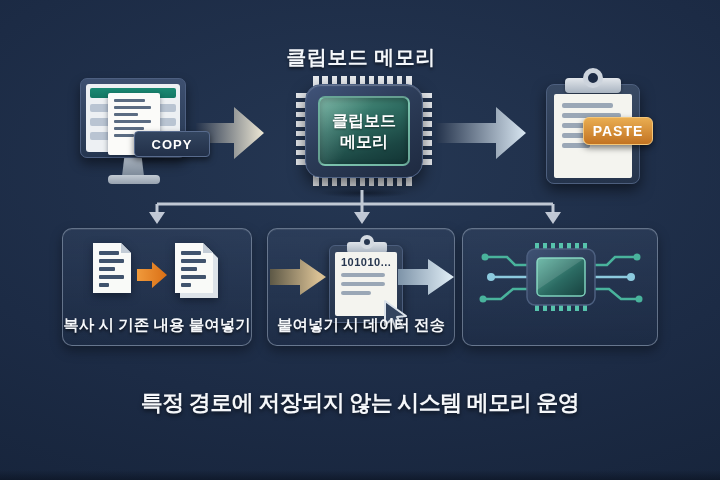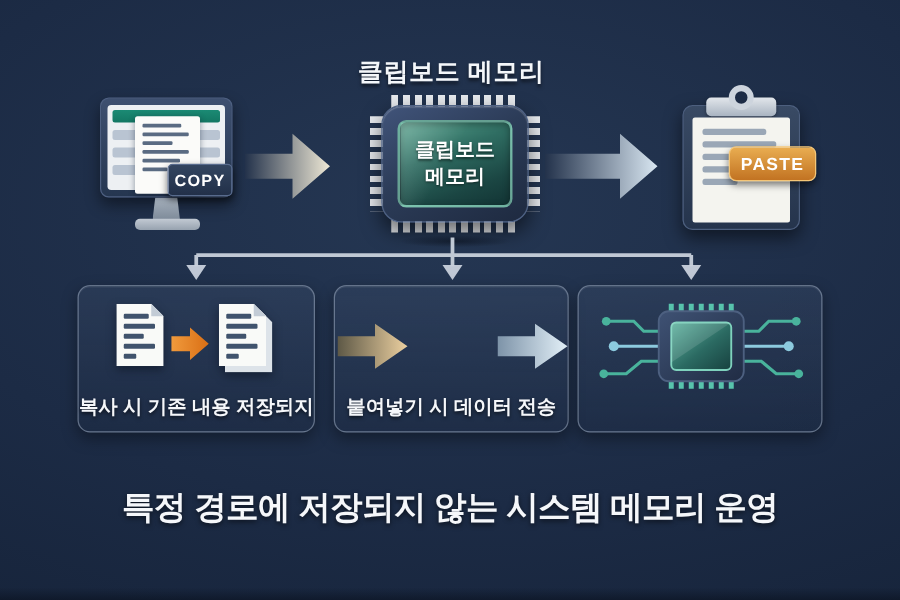--- a/index.html
+++ b/index.html
@@ -34,21 +34,21 @@
     background:#b9c4d2; border-radius:2px; }
   .monitor .doc{ position:absolute; left:27px; top:14px; width:52px; height:62px;
     background:#fbfbf9; border-radius:2px; box-shadow:0 2px 5px rgba(20,30,50,.45);
     padding:6px 6px; z-index:2; }
   .docline{ height:3px; background:#5a6b82; border-radius:1px; margin-bottom:4px; }
   .badge{
     position:absolute; display:flex; align-items:center; justify-content:center;
     color:#fff; font-weight:bold; letter-spacing:1px;
     box-shadow:0 3px 6px rgba(0,0,0,.5); z-index:5;
   }
-  .copy-badge{ left:54px; top:53px; width:52px; height:26px; font-size:13px;
+  .copy-badge{ left:54px; top:53px; width:76px; height:26px; font-size:13px;
     background:linear-gradient(#33455f,#223049); border:1px solid #58old#; border:1px solid #586b8d; border-radius:4px; }
   .monitor .neck{ position:absolute; left:42px; top:80px; width:22px; height:18px;
     background:linear-gradient(#a7b1bd,#7d8a99); clip-path:polygon(10% 0,90% 0,100% 100%,0 100%); }
   .monitor .base{ position:absolute; left:28px; top:97px; width:52px; height:9px;
     background:linear-gradient(#c2cad3,#97a2af); border-radius:4px; }
 
   
   .flow-arrow{ position:absolute; }
 
   
@@ -129,22 +129,22 @@
   .mini-clip .paper{ position:absolute; left:6px; top:17px; width:62px; height:64px;
     background:#f4f4ef; border-radius:2px; padding:4px 6px; }
   .mini-clip .data-text{ color:#273750; font-size:11px; font-weight:bold; letter-spacing:.5px; }
   .mini-clip .mline{ height:4px; background:#9aa7b6; border-radius:2px; margin-top:5px; }
   .cursor-icon{ position:absolute; right:-8px; bottom:-6px; }
 
   
   .circuit{ position:absolute; left:8px; top:6px; }
 
   .bottom-title{ position:absolute; top:388px; left:0; width:720px; text-align:center;
-    color:#f5f7fa; font-size:26px; font-weight:bold; letter-spacing:-0.5px;
-    text-shadow:0 2px 4px rgba(0,0,0,.6); }
+    color:#f5f7fa; font-size:22px; font-weight:bold; letter-spacing:-0.5px;
+    text-shadow:0 2px 4px rgba(0,0,0,.6);font-family:Liberation Serif, serif; }
 </style>
 </head>
 <body>
 
 <div class="canvas">
 
   <div class="top-title">클립보드 메모리</div>
 
   <div class="monitor">
     <div class="bezel">
@@ -256,33 +256,47 @@
     <div class="doc-wrap back" style="left:112px; top:14px;">
       <div class="doc-icon">
           <span class="fold"></span>
         <div class="dline" style="width:75%"></div>
         <div class="dline" style="width:95%"></div>
         <div class="dline" style="width:60%"></div>
         <div class="dline" style="width:95%"></div>
         <div class="dline" style="width:40%"></div>
       </div>
     </div>
-    <div class="box-label">복사 시 기존 내용 저장되지</div>
+    <div class="box-label">복사 시 기존 내용 붙여넣기</div>
   </div>
 
   <div class="info-box box2">
     <svg style="position:absolute; left:2px; top:28px;" width="58" height="40">
       <defs>
           <linearGradient id="g4" x1="0" y1="0" x2="1" y2="0">
         <stop offset="0" stop-color="#5d5846"></stop>
             <stop offset="1" stop-color="#ecd0a0"></stop>
           </linearGradient>
         </defs>
       <polygon points="0,12 30,12 30,2 56,20 30,38 30,28 0,28" fill="url(#g4)"></polygon>
     </svg>
+    <div class="mini-clip">
+      <div class="board"></div>
+      <div class="clipbar"></div>
+      <div class="ring"></div>
+      <div class="paper">
+        <div class="data-text">101010...</div>
+        <div class="mline" style="width:88%"></div>
+        <div class="mline" style="width:88%"></div>
+        <div class="mline" style="width:60%"></div>
+      </div>
+      <svg class="cursor-icon" width="30" height="34">
+        <path d="M4 2 L4 26 L11 20 L15 30 L21 27 L16 18 L25 17 Z" fill="#33445f" stroke="#dbe2ea" stroke-width="2" stroke-linejoin="round"></path>
+      </svg>
+    </div>
     <svg style="position:absolute; left:130px; top:28px;" width="58" height="40">
       <defs>
           <linearGradient id="g5" x1="0" y1="0" x2="1" y2="0">
         <stop offset="0" stop-color="#7d93a8"></stop>
             <stop offset="1" stop-color="#e3f0f8"></stop>
           </linearGradient>
         </defs>
       <polygon points="0,12 30,12 30,2 56,20 30,38 30,28 0,28" fill="url(#g5)"></polygon>
     </svg>
     <div class="box-label">붙여넣기 시 데이터 전송</div>

